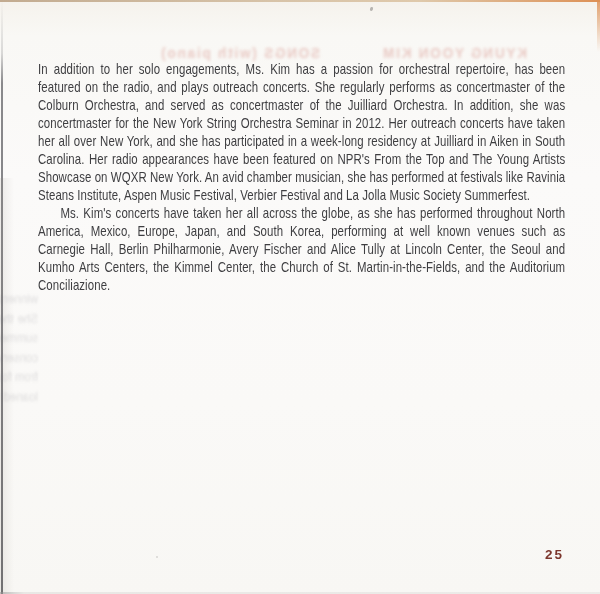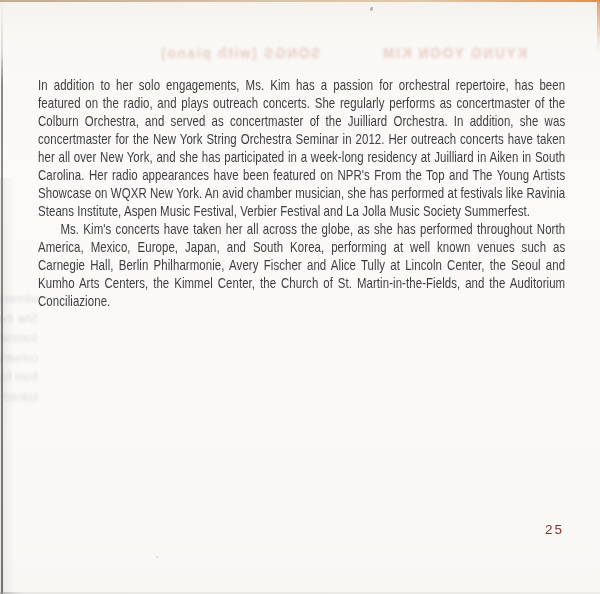--- a/index.html
+++ b/index.html
@@ -53,34 +53,34 @@
   .bleed-mid{
     position:absolute;top:289px;left:38px;width:620px;
     font-size:13.5px;line-height:19.5px;text-align:justify;
     color:rgba(108,110,120,.20);
     transform:scale(-0.85,1);transform-origin:0 50%;
     filter:blur(1.35px);
     z-index:1;
   }
   
   .content{
-    position:absolute;top:60px;left:38px;width:527px;z-index:2;margin-top:16px;
+    position:absolute;top:60px;left:38px;width:527px;z-index:2;
   }
   .content-inner{
     width:659px;transform:scaleX(0.8);transform-origin:0 0;
     color:var(--text);
     font-size:14.3px;line-height:18px;
     text-align:justify;
     letter-spacing:.1px;
   }
   .content-inner p + p{text-indent:28px;}
   .page-number{
-    position:absolute;top:522px;right:36px;z-index:2;
+    position:absolute;top:547px;right:36px;z-index:2;
     color:var(--page-number);
-    font-weight:normal;font-size:13.5px;letter-spacing:2px;
+    font-weight:bold;font-size:13.5px;letter-spacing:2px;
   }
   .speck{position:absolute;background:rgba(120,118,115,.5);border-radius:50%;z-index:3;}
   .speck-1{left:370px;top:7px;width:3px;height:4px;transform:rotate(20deg);}
   .speck-2{left:156px;top:556px;width:2px;height:2px;opacity:.5;}
 </style>
 </head>
 <body>
 
 <div class="scan">
 

